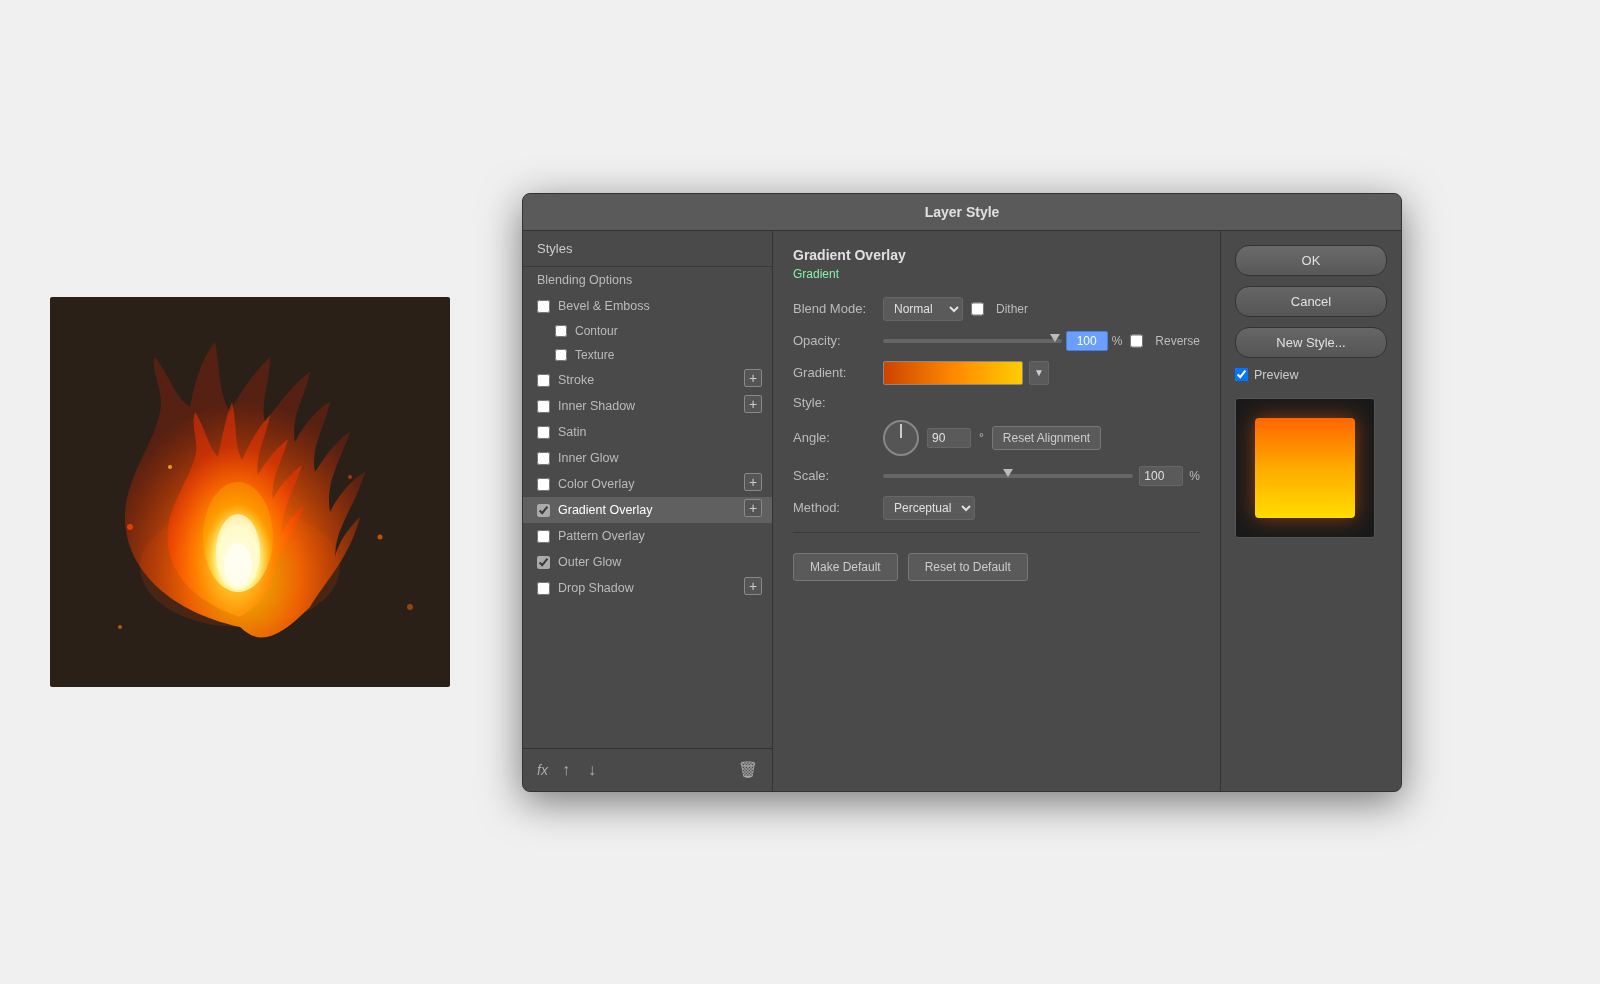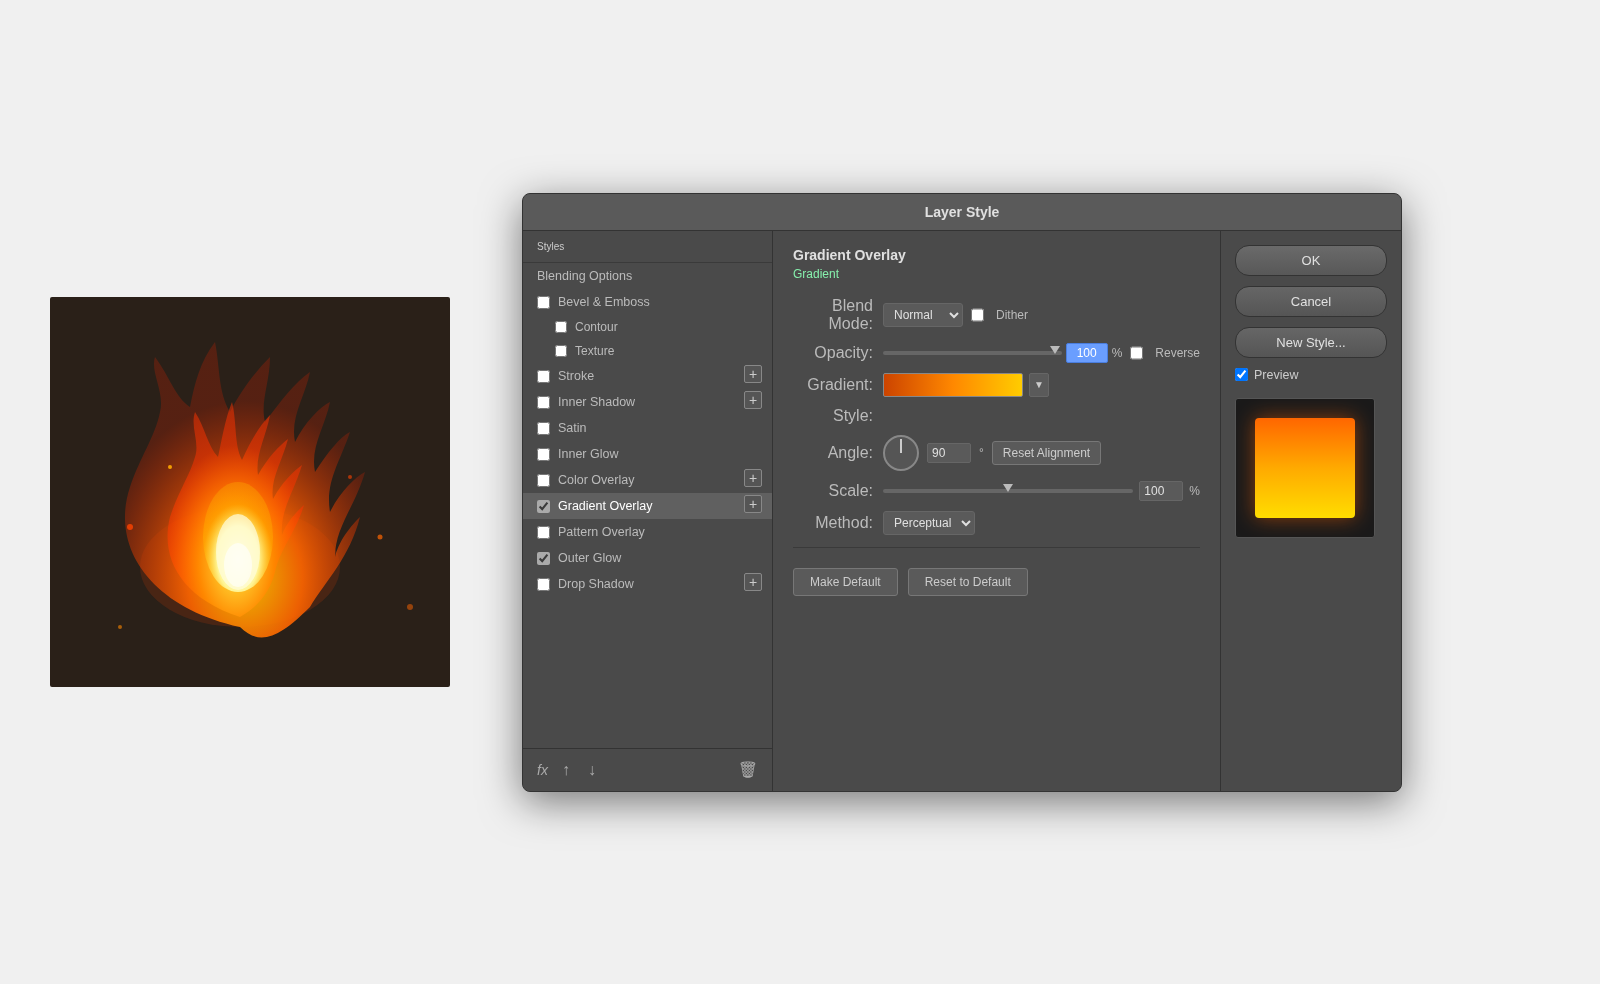--- a/index.html
+++ b/index.html
@@ -61,21 +61,21 @@
       width: 250px;
       background: #4a4a4a;
       border-right: 1px solid #333;
       display: flex;
       flex-direction: column;
     }
 
     .styles-header {
       padding: 10px 14px;
       color: #ccc;
-      font-size: 10px;
+      font-size: 13px;
       border-bottom: 1px solid #3a3a3a;
     }
 
     .style-item {
       display: flex;
       align-items: flex-end;
       padding: 6px 14px;
       color: #bbb;
       font-size: 12.5px;
       cursor: pointer;
@@ -175,22 +175,21 @@
 
     .form-row {
       display: flex;
       align-items: center;
       margin-bottom: 10px;
     }
 
     .form-label {
       width: 90px;
       color: #bbb;
-      font-size: 16px;
-      text-align: right;
+      font-size: 13px;
       padding-right: 10px;
       flex-shrink: 0;
     }
 
     .form-control-group {
       display: flex;
       align-items: center;
       flex: 1;
       gap: 8px;
     }

